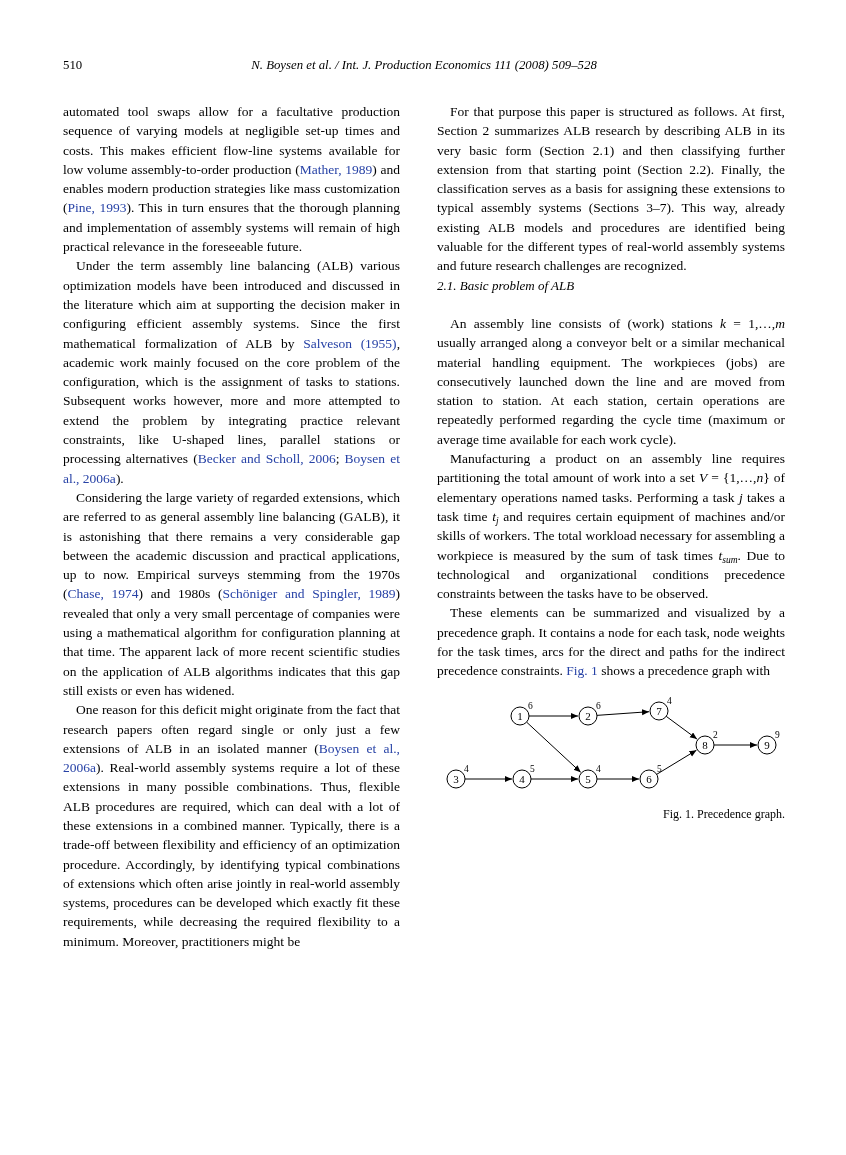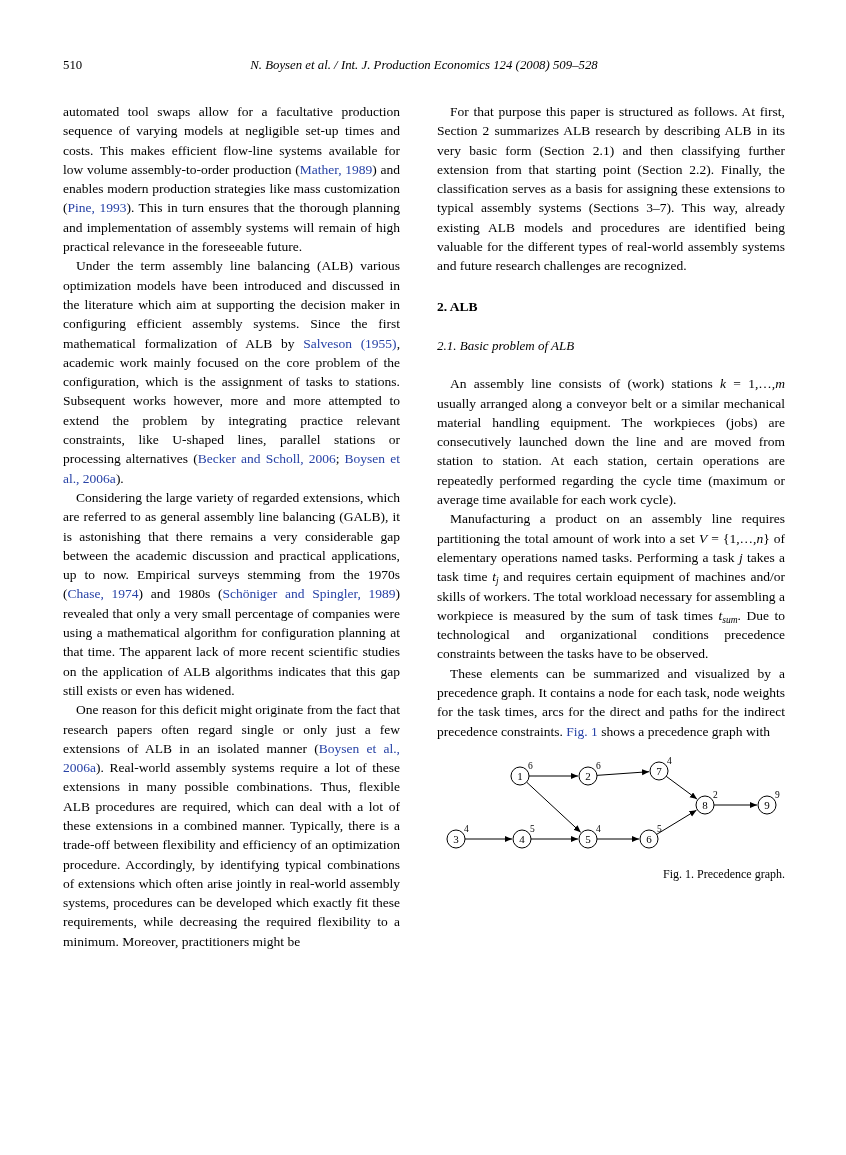--- a/index.html
+++ b/index.html
@@ -72,36 +72,35 @@
     text-indent: 0;
   }
 </style>
 </head>
 <body>
 
 <div class="page">
 
   <header class="page-header">
     <span class="page-number">510</span>
-    <span class="running-title">N. Boysen et al. / Int. J. Production Economics 124 (2008) 509–528</span>
+    <span class="running-title">N. Boysen et al. / Int. J. Production Economics 111 (2008) 509–528</span>
   </header>
 
   <div class="columns">
 
     <div class="column">
       <p class="para no-indent">automated tool swaps allow for a facultative production sequence of varying models at negligible set-up times and costs. This makes efficient flow-line systems available for low volume assembly-to-order production (<span class="cite">Mather, 1989</span>) and enables modern production strategies like mass customization (<span class="cite">Pine, 1993</span>). This in turn ensures that the thorough planning and implementation of assembly systems will remain of high practical relevance in the foreseeable future.</p>
       <p class="para">Under the term assembly line balancing (ALB) various optimization models have been introduced and discussed in the literature which aim at supporting the decision maker in configuring efficient assembly systems. Since the first mathematical formalization of ALB by <span class="cite">Salveson (1955)</span>, academic work mainly focused on the core problem of the configuration, which is the assignment of tasks to stations. Subsequent works however, more and more attempted to extend the problem by integrating practice relevant constraints, like U-shaped lines, parallel stations or processing alternatives (<span class="cite">Becker and Scholl, 2006</span>; <span class="cite">Boysen et al., 2006a</span>).</p>
       <p class="para">Considering the large variety of regarded extensions, which are referred to as general assembly line balancing (GALB), it is astonishing that there remains a very considerable gap between the academic discussion and practical applications, up to now. Empirical surveys stemming from the 1970s (<span class="cite">Chase, 1974</span>) and 1980s (<span class="cite">Schöniger and Spingler, 1989</span>) revealed that only a very small percentage of companies were using a mathematical algorithm for configuration planning at that time. The apparent lack of more recent scientific studies on the application of ALB algorithms indicates that this gap still exists or even has widened.</p>
       <p class="para">One reason for this deficit might originate from the fact that research papers often regard single or only just a few extensions of ALB in an isolated manner (<span class="cite">Boysen et al., 2006a</span>). Real-world assembly systems require a lot of these extensions in many possible combinations. Thus, flexible ALB procedures are required, which can deal with a lot of these extensions in a combined manner. Typically, there is a trade-off between flexibility and efficiency of an optimization procedure. Accordingly, by identifying typical combinations of extensions which often arise jointly in real-world assembly systems, procedures can be developed which exactly fit these requirements, while decreasing the required flexibility to a minimum. Moreover, practitioners might be</p>
     </div>
 
     <div class="column">
       <p class="para">For that purpose this paper is structured as follows. At first, Section 2 summarizes ALB research by describing ALB in its very basic form (Section 2.1) and then classifying further extension from that starting point (Section 2.2). Finally, the classification serves as a basis for assigning these extensions to typical assembly systems (Sections 3–7). This way, already existing ALB models and procedures are identified being valuable for the different types of real-world assembly systems and future research challenges are recognized.</p>
 
-      <h2 class="section-heading">2. ALB</h2>
       <h3 class="subsection-heading">2.1. Basic problem of ALB</h3>
 
       <p class="para">An assembly line consists of (work) stations <em>k</em> = 1,…,<em>m</em> usually arranged along a conveyor belt or a similar mechanical material handling equipment. The workpieces (jobs) are consecutively launched down the line and are moved from station to station. At each station, certain operations are repeatedly performed regarding the cycle time (maximum or average time available for each work cycle).</p>
       <p class="para">Manufacturing a product on an assembly line requires partitioning the total amount of work into a set <em>V</em> = {1,…,<em>n</em>} of elementary operations named tasks. Performing a task <em>j</em> takes a task time <em>t</em><sub class="mathsub">j</sub> and requires certain equipment of machines and/or skills of workers. The total workload necessary for assembling a workpiece is measured by the sum of task times <em>t</em><sub class="mathsub">sum</sub>. Due to technological and organizational conditions precedence constraints between the tasks have to be observed.</p>
       <p class="para">These elements can be summarized and visualized by a precedence graph. It contains a node for each task, node weights for the task times, arcs for the direct and paths for the indirect precedence constraints. <span class="cite">Fig. 1</span> shows a precedence graph with</p>
 
       <figure>
         <svg id="precedence-graph" class="graph-svg" width="348" height="100" viewBox="0 0 348 100" xmlns="http://www.w3.org/2000/svg">
           <defs>
             <marker id="arrow" markerWidth="8" markerHeight="7" refX="7" refY="3" orient="auto" markerUnits="userSpaceOnUse">

